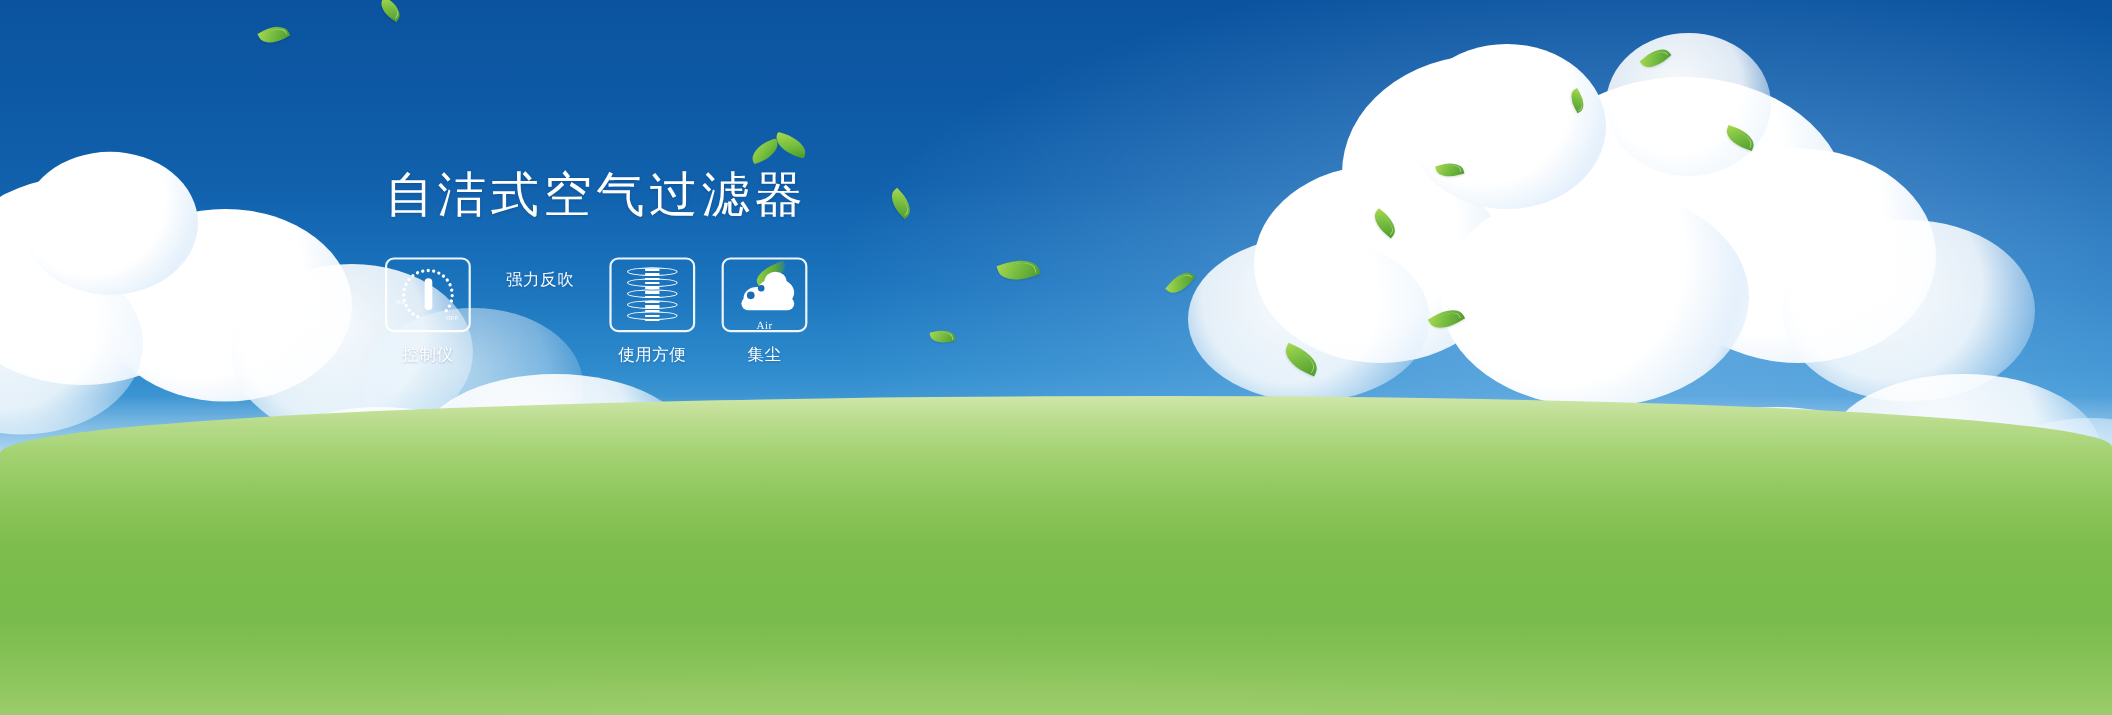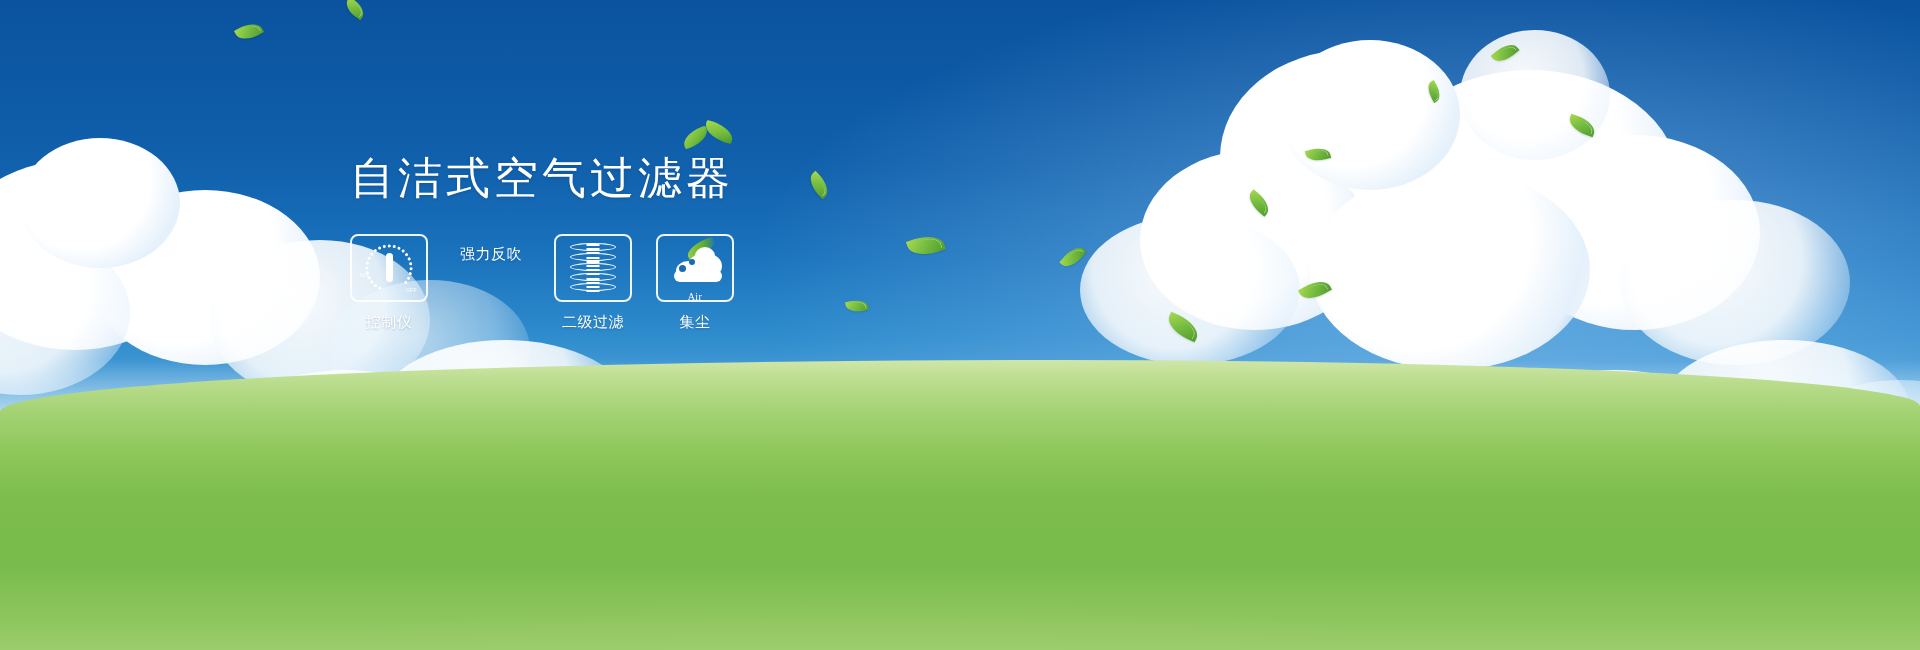--- a/index.html
+++ b/index.html
@@ -376,21 +376,21 @@
         <div class="feature-box">
           <div class="coil">
             <div class="core"></div>
             <div class="ring" style="top:2px;"></div>
             <div class="ring" style="top:12px;"></div>
             <div class="ring" style="top:22px;"></div>
             <div class="ring" style="top:32px;"></div>
             <div class="ring" style="top:42px;"></div>
           </div>
         </div>
-        <div class="feature-label">二级过滤</div>
+        <div class="feature-label">使用方便</div>
       </div>
 
 
       <div class="feature">
         <div class="feature-box">
           <div class="airicon">
             <div class="swoosh"></div>
             <div class="c3"></div>
             <div class="c1"></div>
             <div class="c2"></div>

